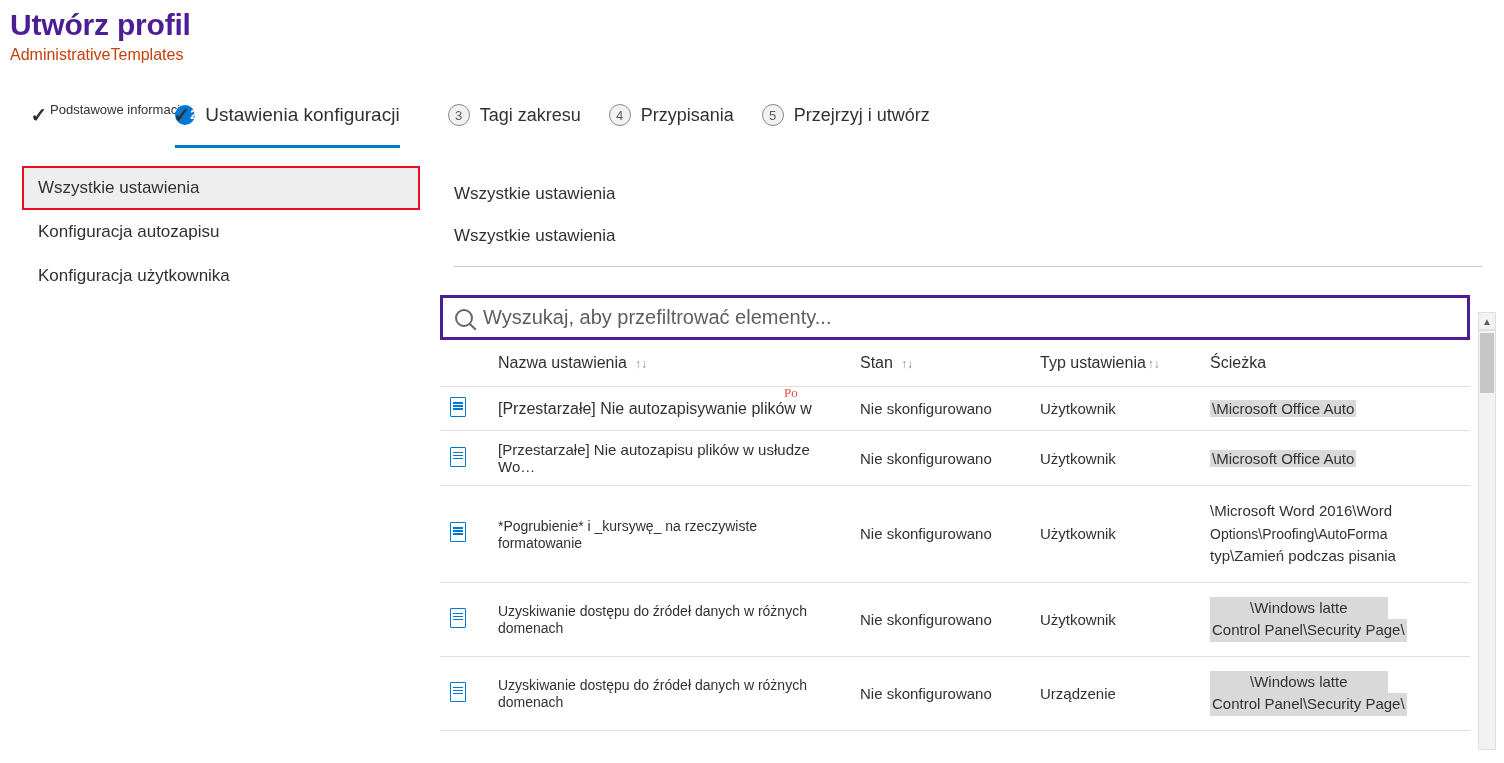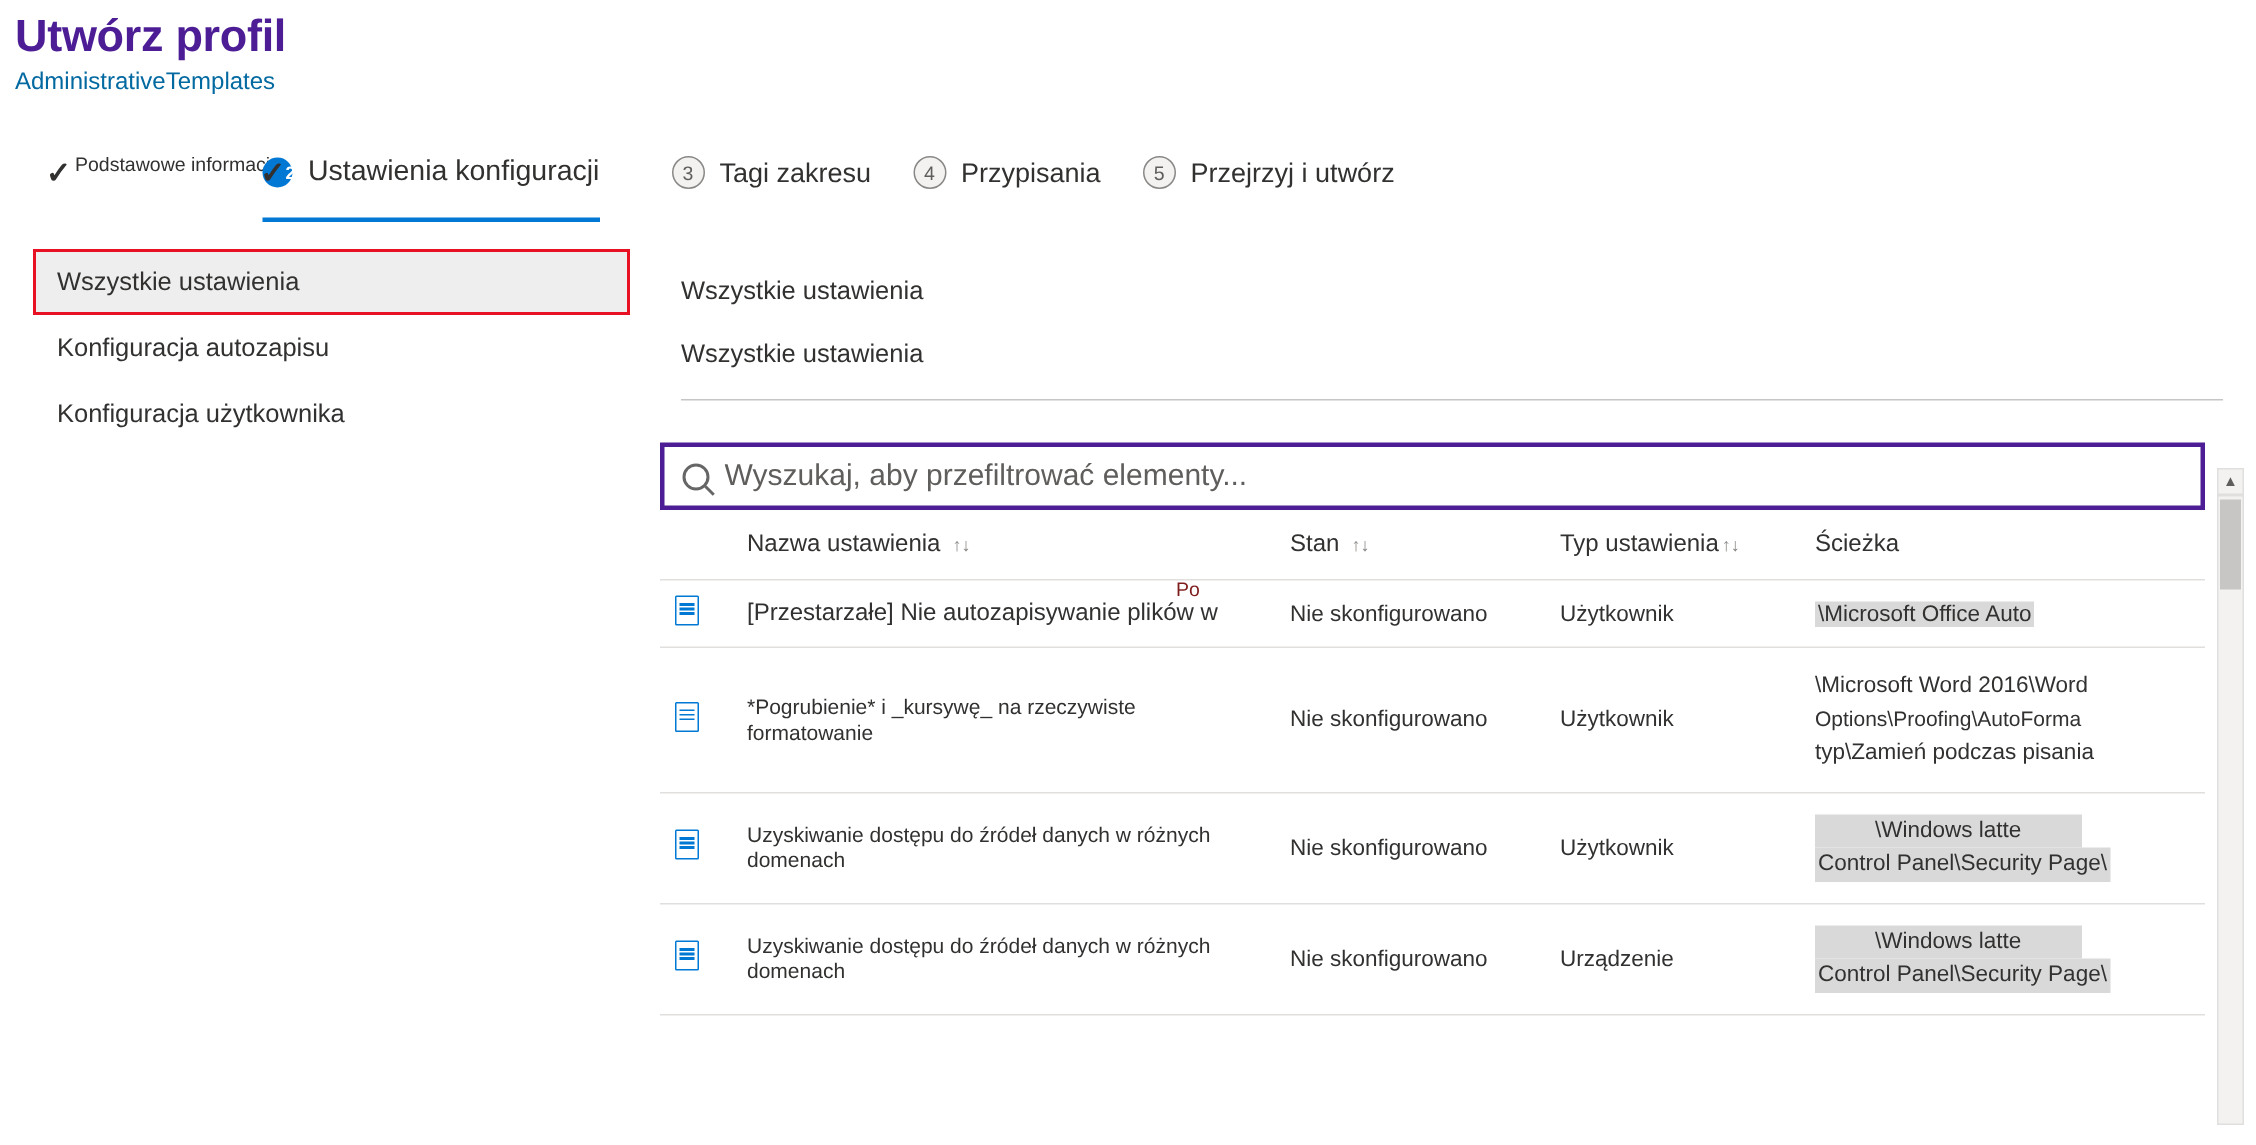--- a/index.html
+++ b/index.html
@@ -8,21 +8,21 @@
     background: #ffffff;
     color: #323130;
     width: 1504px;
     height: 763px;
     overflow: hidden;
     position: relative;
   }
 
   .header { padding: 8px 10px 0 10px; }
   .page-title { font-size: 30px; font-weight: 700; color: #4c1d95; letter-spacing: -0.2px; }
-  .page-subtitle { font-size: 16px; color: #0369a1; margin-top: 4px; }
+  .page-subtitle { font-size: 16px; color: #c2410c; margin-top: 4px; }
 
   .stepper {
     display: flex;
     align-items: center;
     gap: 28px;
     padding: 40px 10px 0 28px;
   }
   .step { display: flex; align-items: center; gap: 10px; font-size: 18px; color: #323130; cursor: pointer; }
   .step-complete .step-circle {
     width: 22px; height: 22px; display: inline-flex; align-items: center; justify-content: center;
@@ -122,21 +122,21 @@
   .doc-icon::before {
     content: ""; position: absolute; inset: 0; border: 1.5px solid #0078d4;
     border-radius: 1px; background: #fff;
   }
   .doc-icon::after {
     content: ""; position: absolute; left: 3px; right: 3px; top: 5px; height: 1.5px; background: #0078d4;
     box-shadow: 0 3px 0 #0078d4, 0 6px 0 #0078d4;
   }
 
   .excel-tag { display:inline-block; margin-left:8px; font-size:16px; color:#323130; }
-  .po-tag { position: absolute; font-size:13px; color:#7f1d1d; }
+  .po-tag { position: absolute; font-size:13px; color:#ef4444;font-family:Liberation Serif, serif; }
 
   .scroll-track {
     position: absolute; top: 330px; right: 8px; width: 18px; height: 420px;
     background: #f3f2f1; border: 1px solid #e1dfdd;
   }
   .scroll-thumb {
     position: absolute; left: 1px; top: 2px; width: 14px; height: 60px;
     background: #c8c6c4;
   }
   .scroll-arrow-up, .scroll-arrow-down {
@@ -219,20 +219,27 @@
           </tr>
         </thead>
         <tbody>
           <tr>
             <td><span class="doc-icon"></span></td>
             <td class="name-cell" style="position:relative;"><span style="font-size:16px; font-weight:500;">[Przestarzałe] Nie autozapisywanie plików w</span><span class="po-tag" style="top:-2px; margin-left:-28px;">Po</span></td>
             <td class="state-val">Nie skonfigurowano</td>
             <td class="type-val">Użytkownik</td>
             <td class="path-cell"><span class="path-chip">\Microsoft Office Auto</span></td>
           </tr>
+          <tr>
+            <td><span class="doc-icon"></span></td>
+            <td class="name-cell"><span class="link">[Przestarzałe] Nie autozapisu plików w usłudze Wo…</span></td>
+            <td class="state-val">Nie skonfigurowano</td>
+            <td class="type-val">Użytkownik</td>
+            <td class="path-cell"><span class="path-chip">\Microsoft Office Auto</span></td>
+          </tr>
           <tr class="row-tall">
             <td><span class="doc-icon"></span></td>
             <td class="name-cell"><span class="link" style="font-size:14px;">*Pogrubienie* i _kursywę_ na rzeczywiste formatowanie</span></td>
             <td class="state-val">Nie skonfigurowano</td>
             <td class="type-val">Użytkownik</td>
             <td class="path-cell path-lines">
               <span>\Microsoft Word 2016\Word</span><br>
               <span style="font-size:14px;">Options\Proofing\AutoForma</span><br>
               <span>typ\Zamień podczas pisania</span>
             </td>

